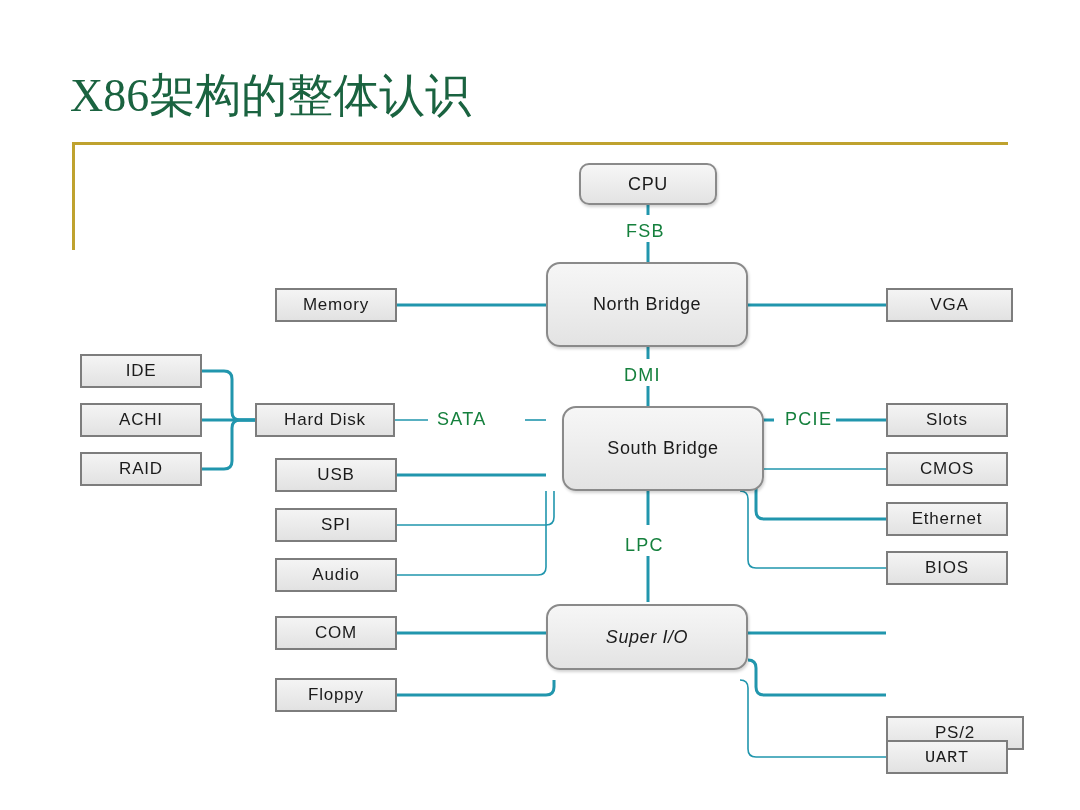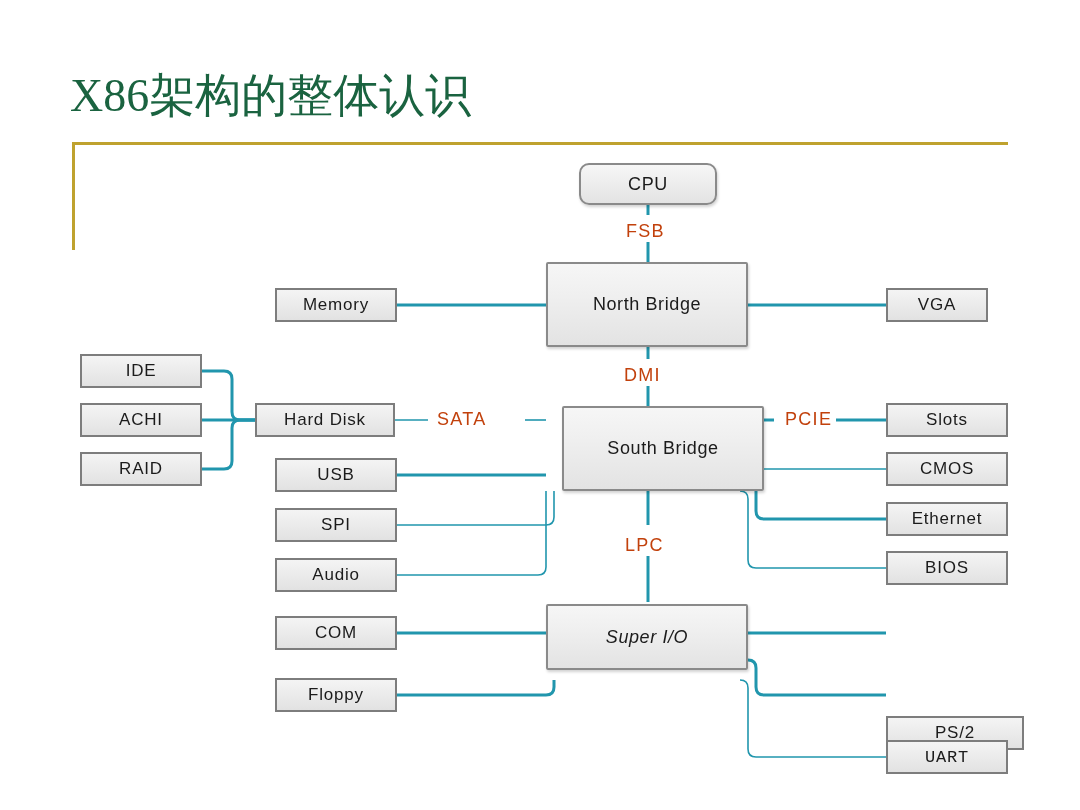--- a/index.html
+++ b/index.html
@@ -77,35 +77,35 @@
     font-size: 17px;
     letter-spacing: 0.8px;
     white-space: nowrap;
     z-index: 3;
   }
   .node.small {
     height: 34px;
     font-size: 17px;
   }
   .node.hub {
-    border-radius: 2px;
+    border-radius: 14px;
     border: 2px solid #8a8a8a;
     background: linear-gradient(to bottom, #f6f6f6 0%, #efefef 40%, #e3e3e3 100%);
     box-shadow: 1px 2px 3px rgba(0,0,0,0.18);
     font-size: 18px;
     letter-spacing: 0.6px;
   }
   .node.chip {
     border-radius: 10px;
   }
 
   
   .bus-label {
     position: absolute;
-    color: #c2410c;
+    color: #15803d;
     font-family: "Liberation Sans", sans-serif;
     font-size: 18px;
     letter-spacing: 1.3px;
     white-space: nowrap;
     z-index: 4;
     background: #ffffff;
     padding: 0 4px;
   }
 </style>
 </head>
@@ -181,21 +181,21 @@
   </div>
 
   <div class="node hub" style="left:546px; top:604px; width:202px; height:66px;font-style:italic;">
     <span>Super I/O</span>
   </div>
 
   <div class="node small" style="left:275px; top:288px; width:122px;">
     <span>Memory</span>
   </div>
 
-  <div class="node small" style="left:886px; top:288px; width:102px;">
+  <div class="node small" style="left:886px; top:288px; width:127px;">
     <span>VGA</span>
   </div>
 
   <div class="node small" style="left:80px; top:354px; width:122px;">
     <span>IDE</span>
   </div>
 
   <div class="node small" style="left:80px; top:403px; width:122px;">
     <span>ACHI</span>
   </div>

